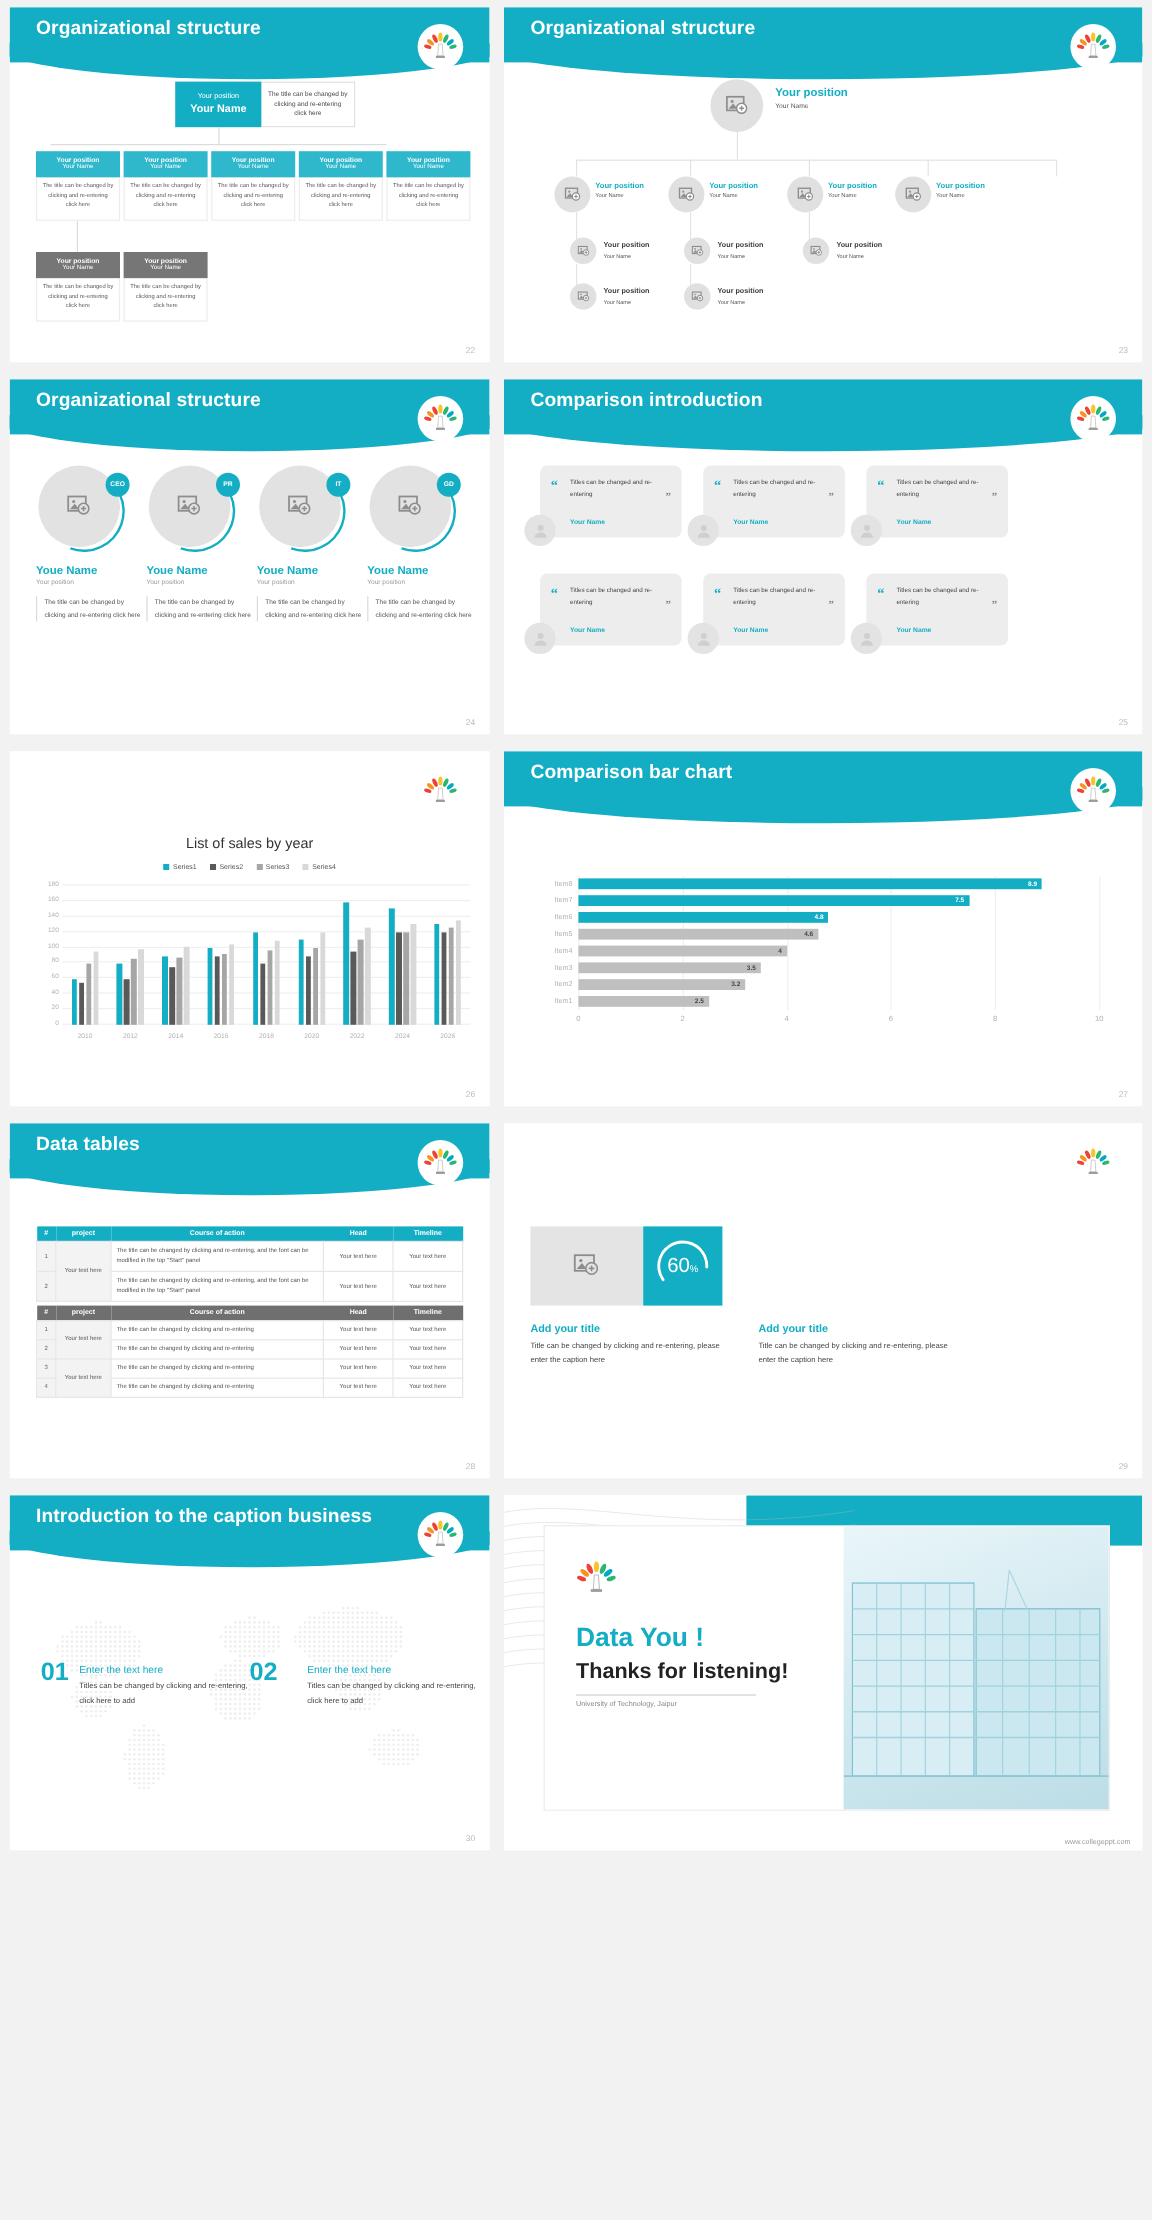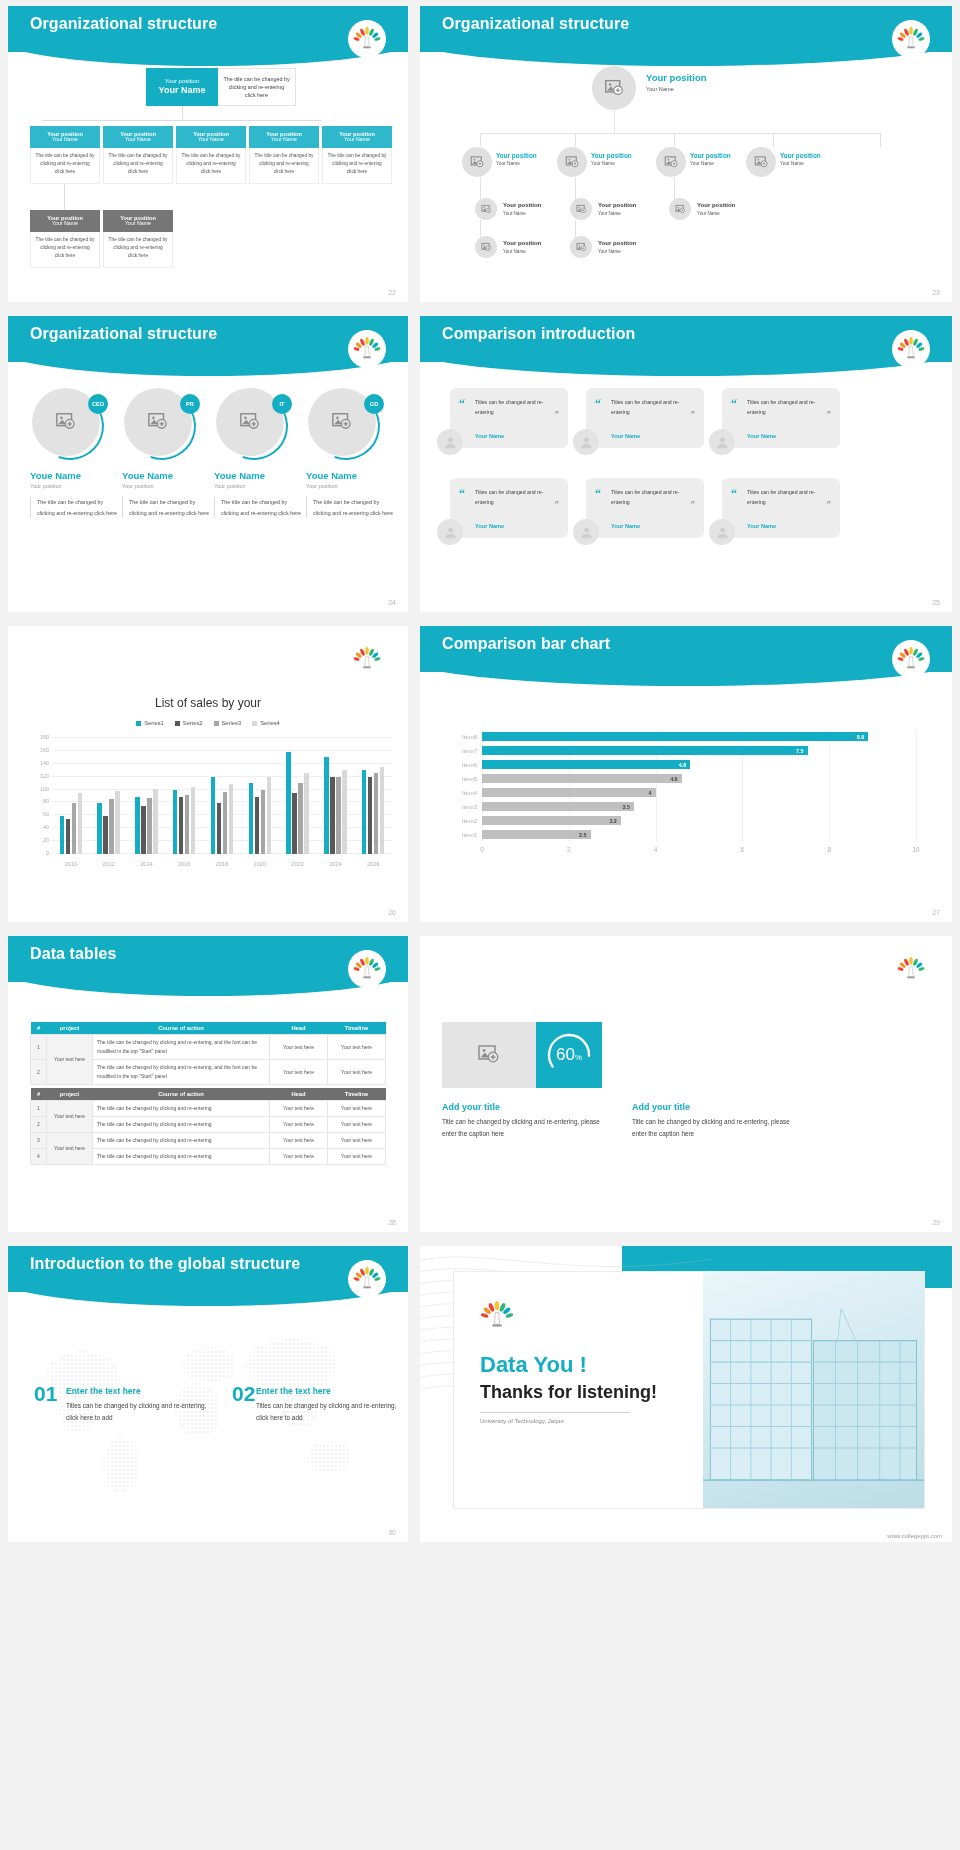--- a/index.html
+++ b/index.html
@@ -192,21 +192,21 @@
   .dcbox .pct .num { color:#fff; font-size:17px; z-index:2; }
   .dcbox .pct .num small { font-size:8px; }
   .dc-h { position:absolute; color:#13AEC4; font-weight:bold; font-size:9px; }
   .dc-p { position:absolute; font-size:6.4px; color:#444; line-height:1.85; width:172px; }
 
   
   .slide.mapslide { background:#fff; }
   .mapbg { position:absolute; left:0; top:46px; width:100%; height:250px;
            opacity:.5; }
   .num-big { position:absolute; font-size:21px; font-weight:bold; color:#13AEC4; }
-  .num-h { position:absolute; font-size:8.5px; font-weight:bold; color:#13AEC4; }
+  .num-h { position:absolute; font-size:8.5px; font-weight:normal; color:#13AEC4; }
   .num-p { position:absolute; font-size:6.4px; color:#444; line-height:1.9; width:150px; }
 
   
   .ty-wrap { position:absolute; inset:0; background:#fff; overflow:hidden; }
   .ty-teal { position:absolute; right:0; top:0; width:62%; height:42px; background:#13AEC4; }
   .ty-card { position:absolute; left:34px; top:26px; right:28px; bottom:34px;
              background:#fff; box-shadow:0 0 0 1px #ececec; overflow:hidden; }
   .ty-photo { position:absolute; right:0; top:0; width:47%; height:100%;
               background:linear-gradient(160deg,#eaf6f9 0%,#cfe8ef 55%,#bcdde6 100%); }
   .ty-big { position:absolute; left:26px; top:80px; font-size:22px; font-weight:bold;
@@ -685,21 +685,21 @@
         <ellipse cx="9" cy="15" rx="2.2" ry="4.6" fill="#f7941e" transform="rotate(-50 9 15)"></ellipse>
         <ellipse cx="31" cy="15" rx="2.2" ry="4.6" fill="#00a9c7" transform="rotate(50 31 15)"></ellipse>
         <ellipse cx="6" cy="20" rx="2" ry="4.2" fill="#ef4136" transform="rotate(-72 6 20)"></ellipse>
         <ellipse cx="34" cy="20" rx="2" ry="4.2" fill="#2bb673" transform="rotate(72 34 20)"></ellipse>
         <path d="M18 17 h4 l1 13 h-6 z" fill="#fff" stroke="#bbb" stroke-width=".8"></path>
         <rect x="15" y="30" width="10" height="2.4" fill="#9b9b9b"></rect>
       </g>
         </svg>
     </div>
 
-    <div class="ch-title" style="top:70px;">List of sales by your</div>
+    <div class="ch-title" style="top:70px;">List of sales by year</div>
     <div class="legend" id="legend-26" style="top:94px;">
         <div><i style="background:#13AEC4"></i>Series1</div>
         <div><i style="background:#595959"></i>Series2</div>
         <div><i style="background:#A6A6A6"></i>Series3</div>
         <div><i style="background:#D9D9D9"></i>Series4</div>
       </div>
     <div class="plot" id="plot-26" style="left:44px; top:112px; right:16px; height:116px;">
         <div class="grid" style="bottom: 0%;">
           <div class="ylab">0</div>
         </div>
@@ -1021,21 +1021,21 @@
     <div class="dc-h" style="left:212px; top:166px;">Add your title</div>
     <div class="dc-p" style="left:212px; top:180px;">Title can be changed by clicking and re-entering, please enter the caption here</div>
 
     <div class="pgnum">29</div>
   </div>
 
   <div class="slide left r4 mapslide">
     <div class="hdr">
       <div class="band"></div>
         <div class="curve"></div>
-      <h1>Introduction to the global structure</h1>
+      <h1>Introduction to the caption business</h1>
     </div>
     <div class="logo">
       <svg viewBox="0 0 40 40">
           <g>
         <ellipse cx="20" cy="9" rx="2.4" ry="5" fill="#f7c52b"></ellipse>
         <ellipse cx="14" cy="11" rx="2.3" ry="5" fill="#ef4136" transform="rotate(-25 14 11)"></ellipse>
         <ellipse cx="26" cy="11" rx="2.3" ry="5" fill="#2bb673" transform="rotate(25 26 11)"></ellipse>
         <ellipse cx="9" cy="15" rx="2.2" ry="4.6" fill="#f7941e" transform="rotate(-50 9 15)"></ellipse>
         <ellipse cx="31" cy="15" rx="2.2" ry="4.6" fill="#00a9c7" transform="rotate(50 31 15)"></ellipse>
         <ellipse cx="6" cy="20" rx="2" ry="4.2" fill="#ef4136" transform="rotate(-72 6 20)"></ellipse>
@@ -1921,21 +1921,21 @@
           <circle cx="340" cy="162" r="1.1" fill="#dedede"></circle>
           <circle cx="340" cy="166" r="1.1" fill="#dedede"></circle>
           <circle cx="340" cy="170" r="1.1" fill="#dedede"></circle>
         </svg>
     </div>
 
     <div class="num-big" style="left:26px; top:136px;">01</div>
     <div class="num-h" style="left:58px; top:140px;">Enter the text here</div>
     <div class="num-p" style="left:58px; top:154px;">Titles can be changed by clicking and re-entering, click here to add</div>
 
-    <div class="num-big" style="left:224px; top:136px;">02</div>
+    <div class="num-big" style="left:200px; top:136px;">02</div>
     <div class="num-h" style="left:248px; top:140px;">Enter the text here</div>
     <div class="num-p" style="left:248px; top:154px;">Titles can be changed by clicking and re-entering, click here to add</div>
 
     <div class="pgnum">30</div>
   </div>
 
   <div class="slide right r4" style="height:296px;">
     <div class="ty-wrap">
       <div class="ty-teal"></div>
       <svg style="position:absolute;left:0;top:0;width:55%;height:64%;opacity:.35" viewBox="0 0 300 180">

